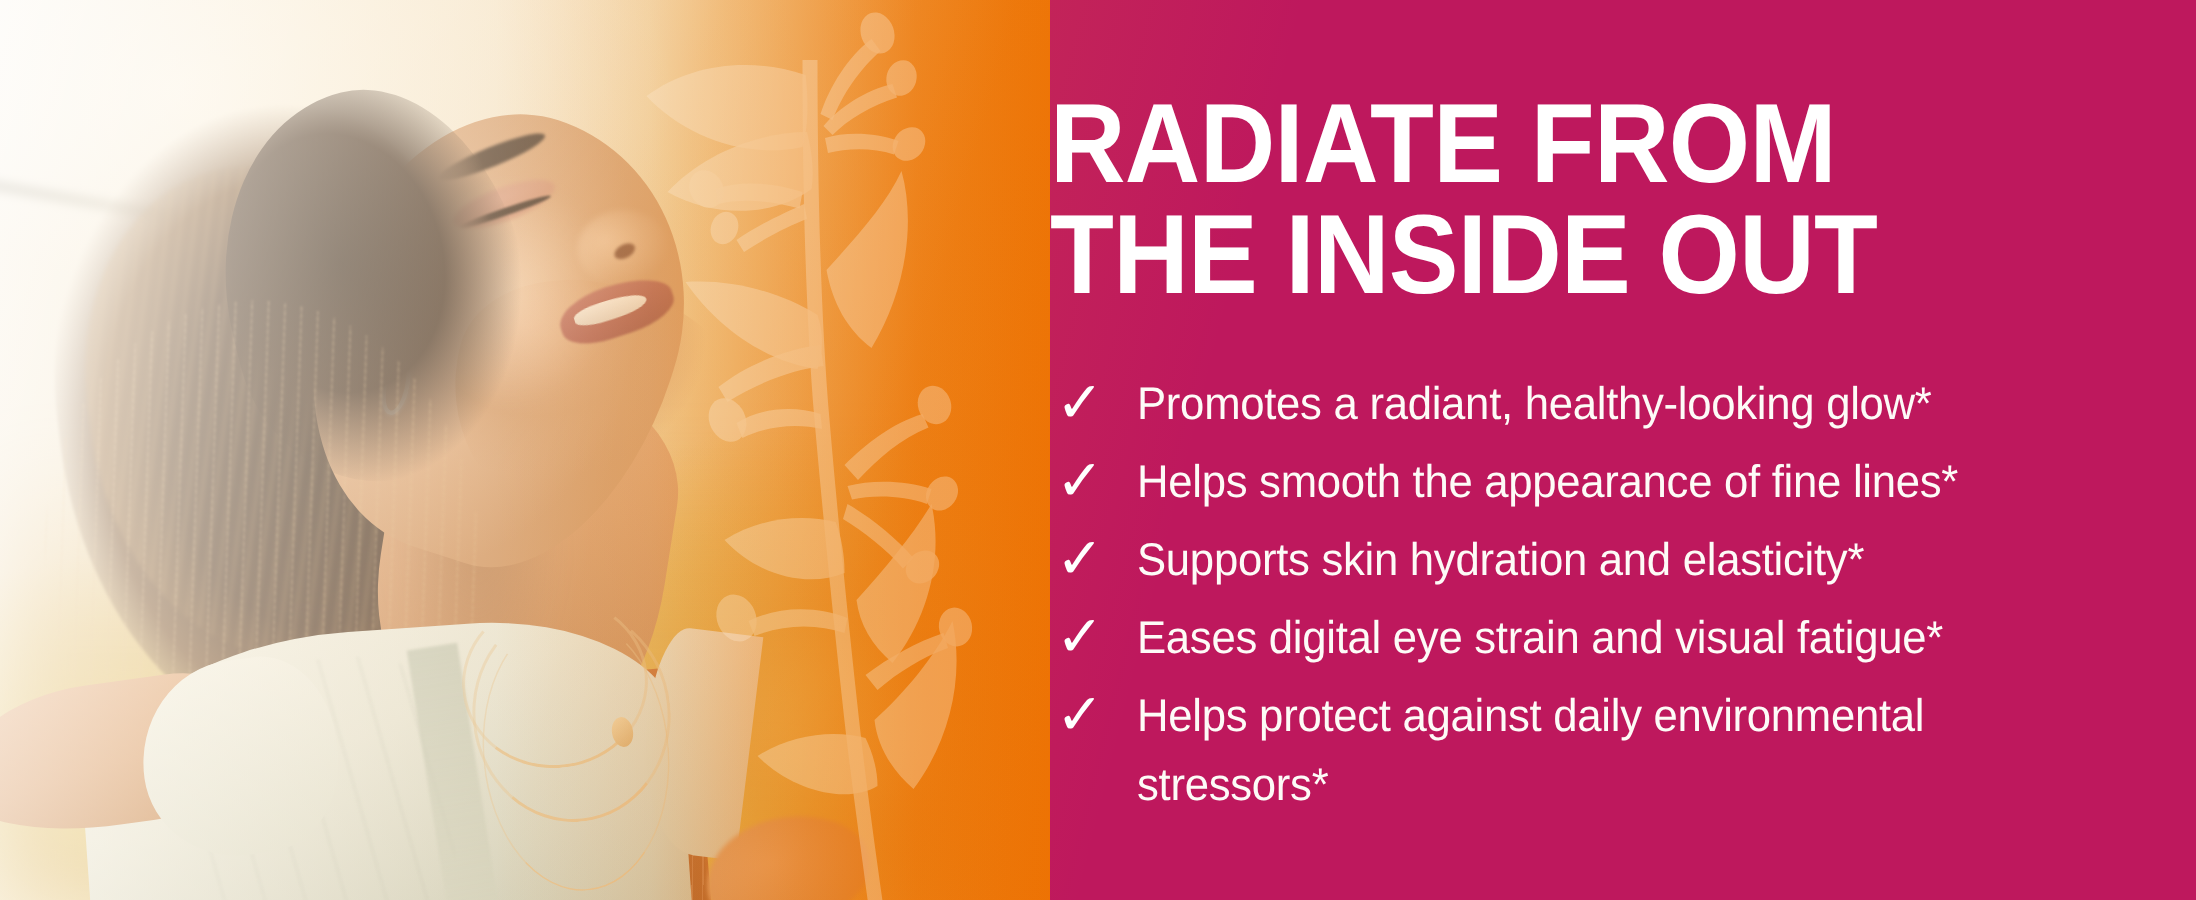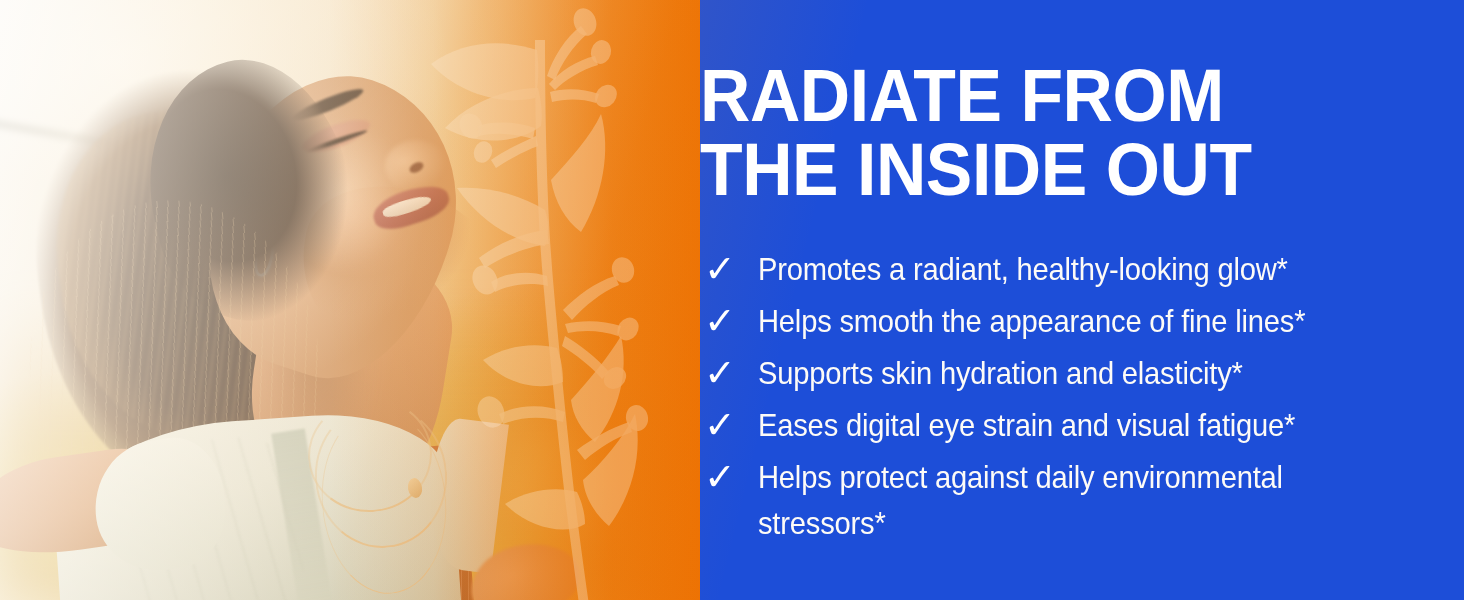--- a/index.html
+++ b/index.html
@@ -6,21 +6,21 @@
     margin: 0;
     padding: 0;
     background: #ffffff;
   }
   #banner {
     position: relative;
     width: 1464px;
     height: 600px;
     overflow: hidden;
     font-family: "Liberation Sans", "DejaVu Sans", sans-serif;
-    background: #1d4ed8;
+    background: #be185d;
   }
 
   
   .photo-layer {
     position: absolute;
     left: 0; top: 0;
     width: 700px; height: 600px;
     overflow: hidden;
   }
   

